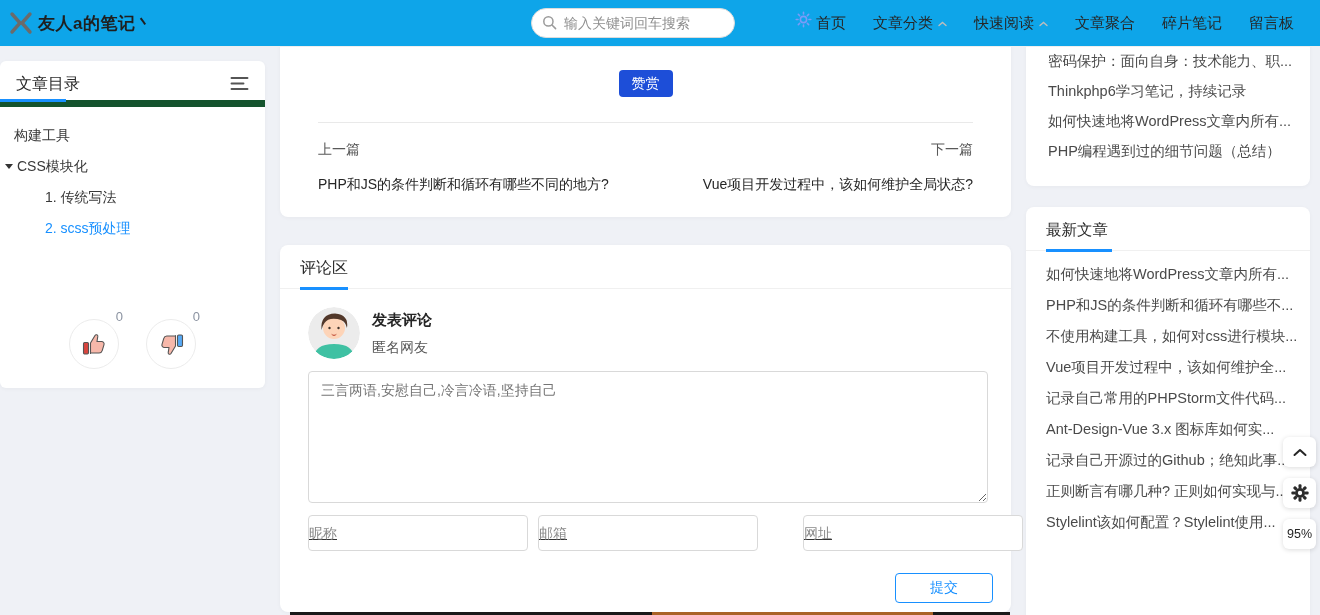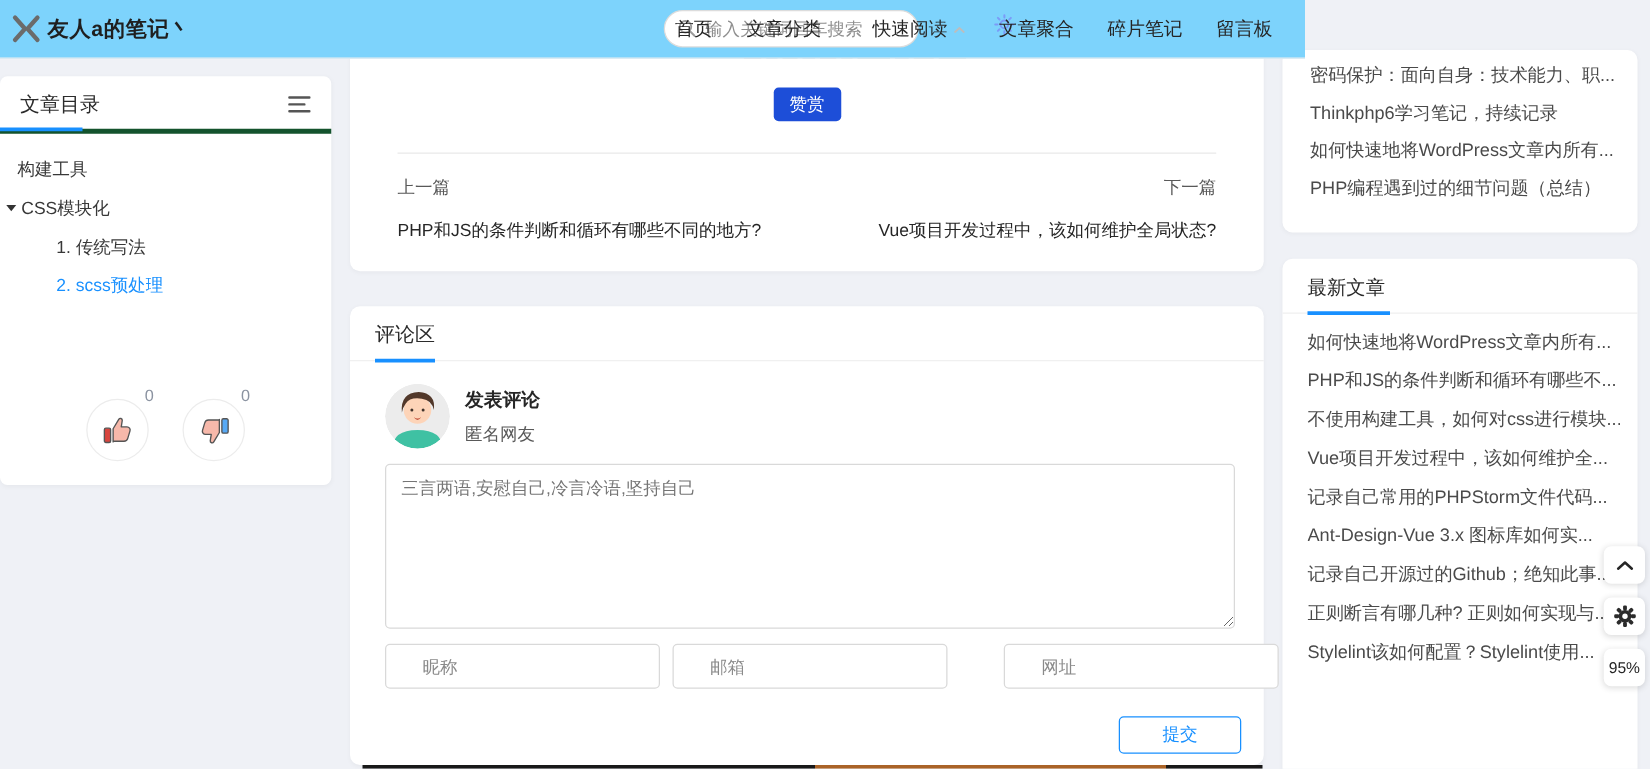--- a/index.html
+++ b/index.html
@@ -7,38 +7,38 @@
   body {
     position: relative;
     overflow: hidden;
     background: #eff1f6;
     font-family: "Liberation Sans","DejaVu Sans",sans-serif;
     color: #333;
   }
   .card { position:absolute; background:#fff; border-radius:8px; box-shadow:0 1px 4px rgba(0,0,0,.04); }
 
   
-  #topbar { position:absolute; top:0; left:0; width:1044px; height:47px; background:#7dd3fc;
+  #topbar { position:absolute; top:0; left:0; width:1320px; height:47px; background:#0ea5e9;
             border-bottom:1px solid #efefef; z-index:30; }
   .logo { position:absolute; left:8px; top:10px; cursor:pointer; }
   .site-title { position:absolute; left:38px; top:12px; font-size:17px; font-weight:bold; color:#1f1f1f; letter-spacing:.5px; }
   .search-wrap { position:absolute; left:531px; top:8px; width:204px; height:30px; }
   .search-wrap input { width:100%; height:100%; border:1px solid #dcdcdc; border-radius:15px;
                        padding:0 12px 0 32px; font-size:14px; color:#444; outline:none;
                        font-family:inherit; background:#fff; }
   .search-wrap input::placeholder { color:#8f8f8f; }
   .search-icon { position:absolute; left:11px; top:7px; }
   .sun-btn { position:absolute; left:795px; top:11px; cursor:pointer; }
   .nav { position:absolute; right:26px; top:0; height:47px; display:flex; align-items:center; gap:27px;
          font-size:15px; color:#262626; }
   .nav-item { display:flex; align-items:center; gap:5px; cursor:pointer; white-space:nowrap; }
 
   
   #toc-card { left:0; top:61px; width:265px; height:327px; border-radius:6px; }
-  .toc-head { position:relative; height:46px; border-bottom:4px solid #14532d; }
+  .toc-head { position:relative; height:46px; border-bottom:7px solid #14532d; }
   .toc-title { position:absolute; left:16px; top:13px; font-size:16px; color:#2b2b2b; }
   .toc-underline { position:absolute; left:0; bottom:-2px; width:66px; height:3px; background:#1890ff; }
   .toc-burger { position:absolute; right:16px; top:15px; cursor:pointer; }
   .toc-tree { padding-top:13px; font-size:14px; color:#383838; }
   .toc-row { display:flex; align-items:center; height:31px; cursor:pointer; }
   .toc-row.lv1 { padding-left:14px; }
   .toc-row.lv1b { padding-left:5px; }
   .toc-row.lv2 { padding-left:45px; }
   .toc-row.active { color:#1890ff; }
   .tri-down { width:0; height:0; border-left:4px solid transparent; border-right:4px solid transparent;
@@ -65,21 +65,21 @@
   .comment-title { position:absolute; left:20px; top:13px; font-size:16px; color:#2b2b2b; }
   .comment-underline { position:absolute; left:20px; bottom:-2px; width:48px; height:3px; background:#1890ff; }
   .avatar { position:absolute; left:28px; top:62px; width:52px; height:52px; border-radius:50%; overflow:hidden; }
   .comment-user { position:absolute; left:92px; top:66px; font-size:15px; font-weight:bold; color:#262626; }
   .comment-anon { position:absolute; left:92px; top:94px; font-size:14px; color:#595959; }
   .comment-textarea { position:absolute; left:28px; top:126px; width:680px; height:132px; resize:vertical;
                       border:1px solid #d9d9d9; border-radius:4px; padding:10px 12px; font-size:14px;
                       font-family:inherit; color:#333; outline:none; }
   .comment-textarea::placeholder { color:#757575; }
   .meta-input { position:absolute; top:270px; width:220px; height:36px; border:1px solid #d9d9d9;
-                border-radius:4px; padding:0 29px; font-size:14px; font-family:inherit; color:#333; outline:none; }
+                border-radius:4px; padding:0 0; font-size:14px; font-family:inherit; color:#333; outline:none;text-decoration:underline; }
   .meta-input::placeholder { color:#8a8a8a; }
   .in-nick { left:28px; } .in-mail { left:258px; } .in-site { left:487px;margin-left:36px; }
   .submit-btn { position:absolute; left:615px; top:328px; width:98px; height:30px; background:#fff;
                 border:1px solid #1890ff; color:#1890ff; border-radius:4px; font-size:14px;
                 display:flex; align-items:center; justify-content:center; cursor:pointer; font-family:inherit; }
   .bottom-strip { position:absolute; left:290px; top:612px; width:720px; height:3px;
                   background:linear-gradient(90deg,#191919 0 362px,#aa6327 362px 643px,#191919 643px); }
 
   
   #hot-card { left:1026px; top:40px; width:284px; height:146px; }

